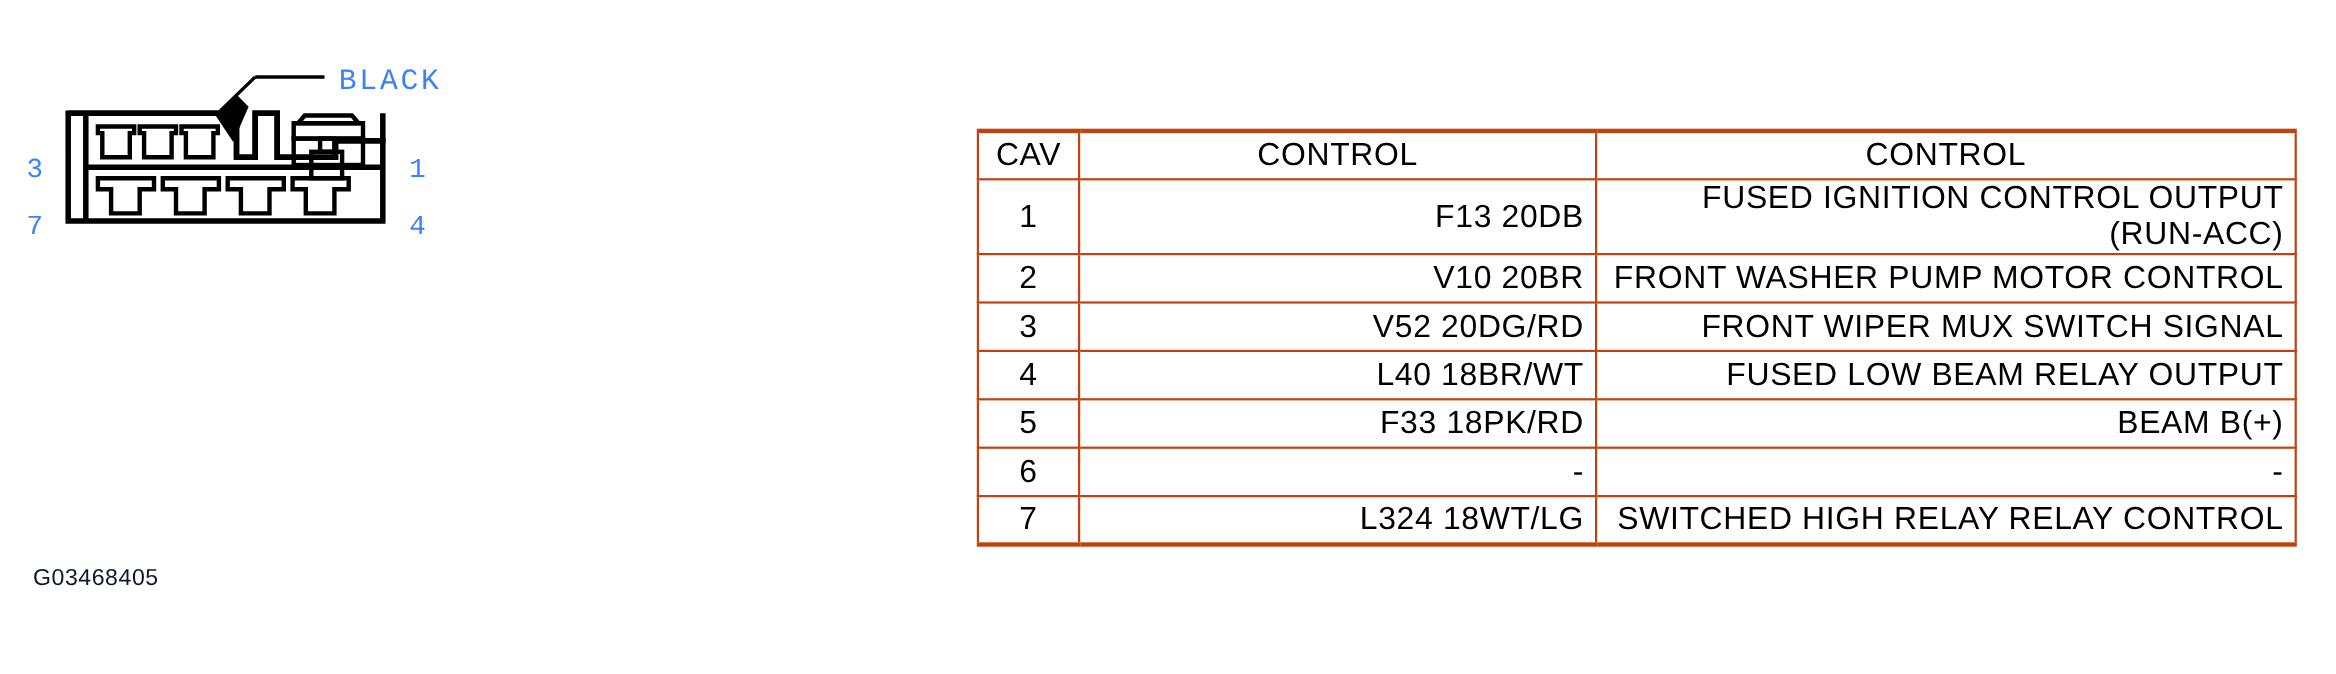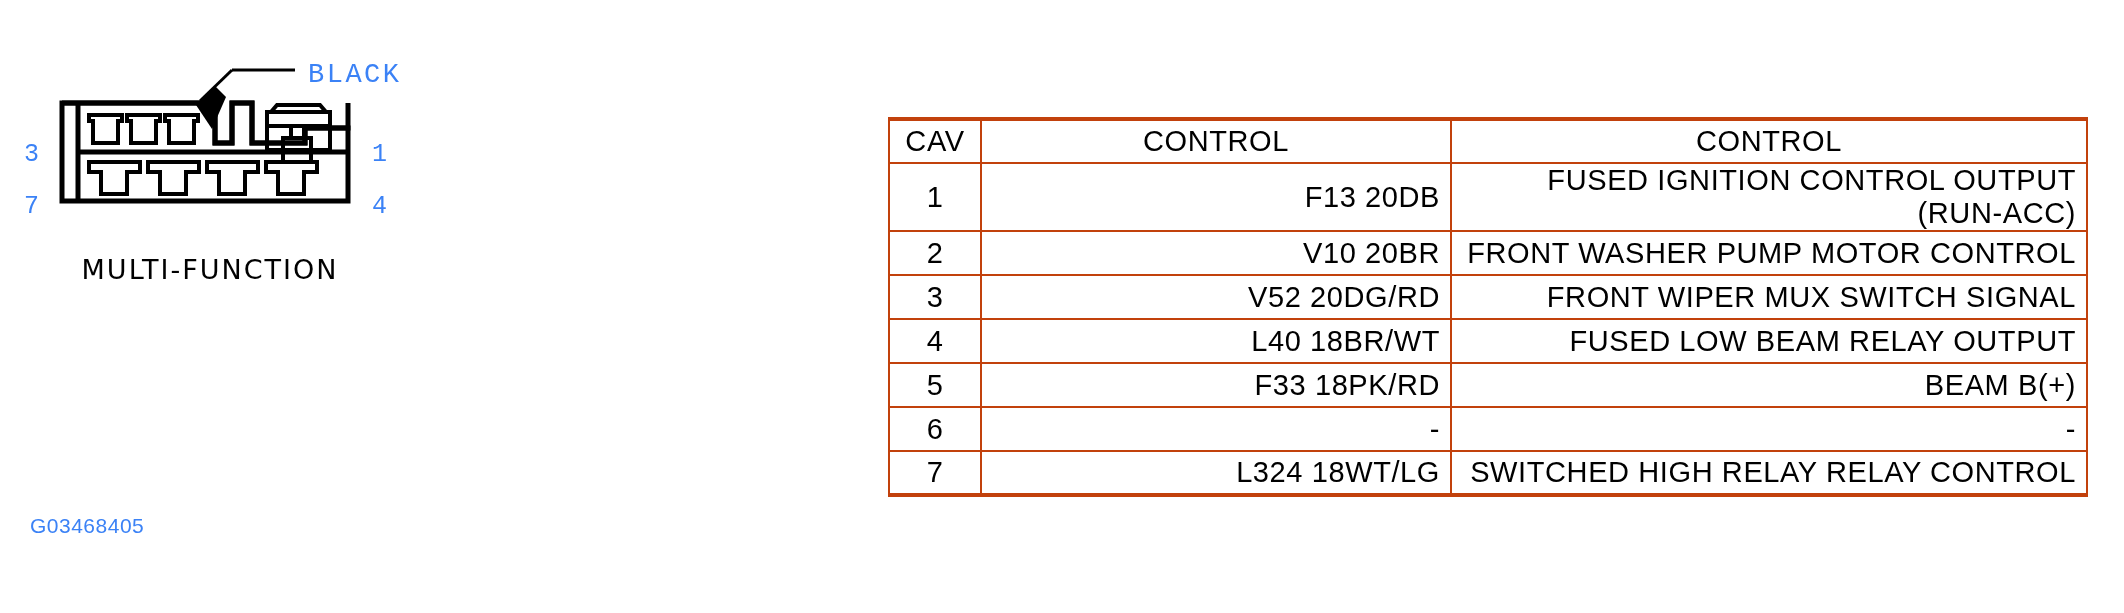--- a/index.html
+++ b/index.html
@@ -71,21 +71,21 @@
     letter-spacing: 2px;
     color: #000000;
   }
 
   #figure-code {
     position: absolute;
     left: 30px;
     top: 514px;
     font-size: 21px;
     font-family: "Liberation Sans", sans-serif;
-    color: #3b82f6;
+    color: #0f172a;
     letter-spacing: 0.5px;
   }
 
   
   #pin-table-wrap {
     position: absolute;
     left: 888px;
     top: 117px;
     width: 1198px;
   }
@@ -182,21 +182,20 @@
   </svg>
 
   <div class="fig-label" id="black-label">BLACK</div>
 
   <div class="fig-label" id="pin-label-3">3</div>
   <div class="fig-label" id="pin-label-7">7</div>
   <div class="fig-label" id="pin-label-1">1</div>
   <div class="fig-label" id="pin-label-4">4</div>
 
   <div id="connector-caption">
-    <div>MULTI-FUNCTION</div>
   </div>
 </div>
 
 <div id="figure-code">G03468405</div>
 
 <div id="pin-table-wrap">
   <table id="pin-table">
     <colgroup>
       <col class="col-cav">
       <col class="col-circuit">

